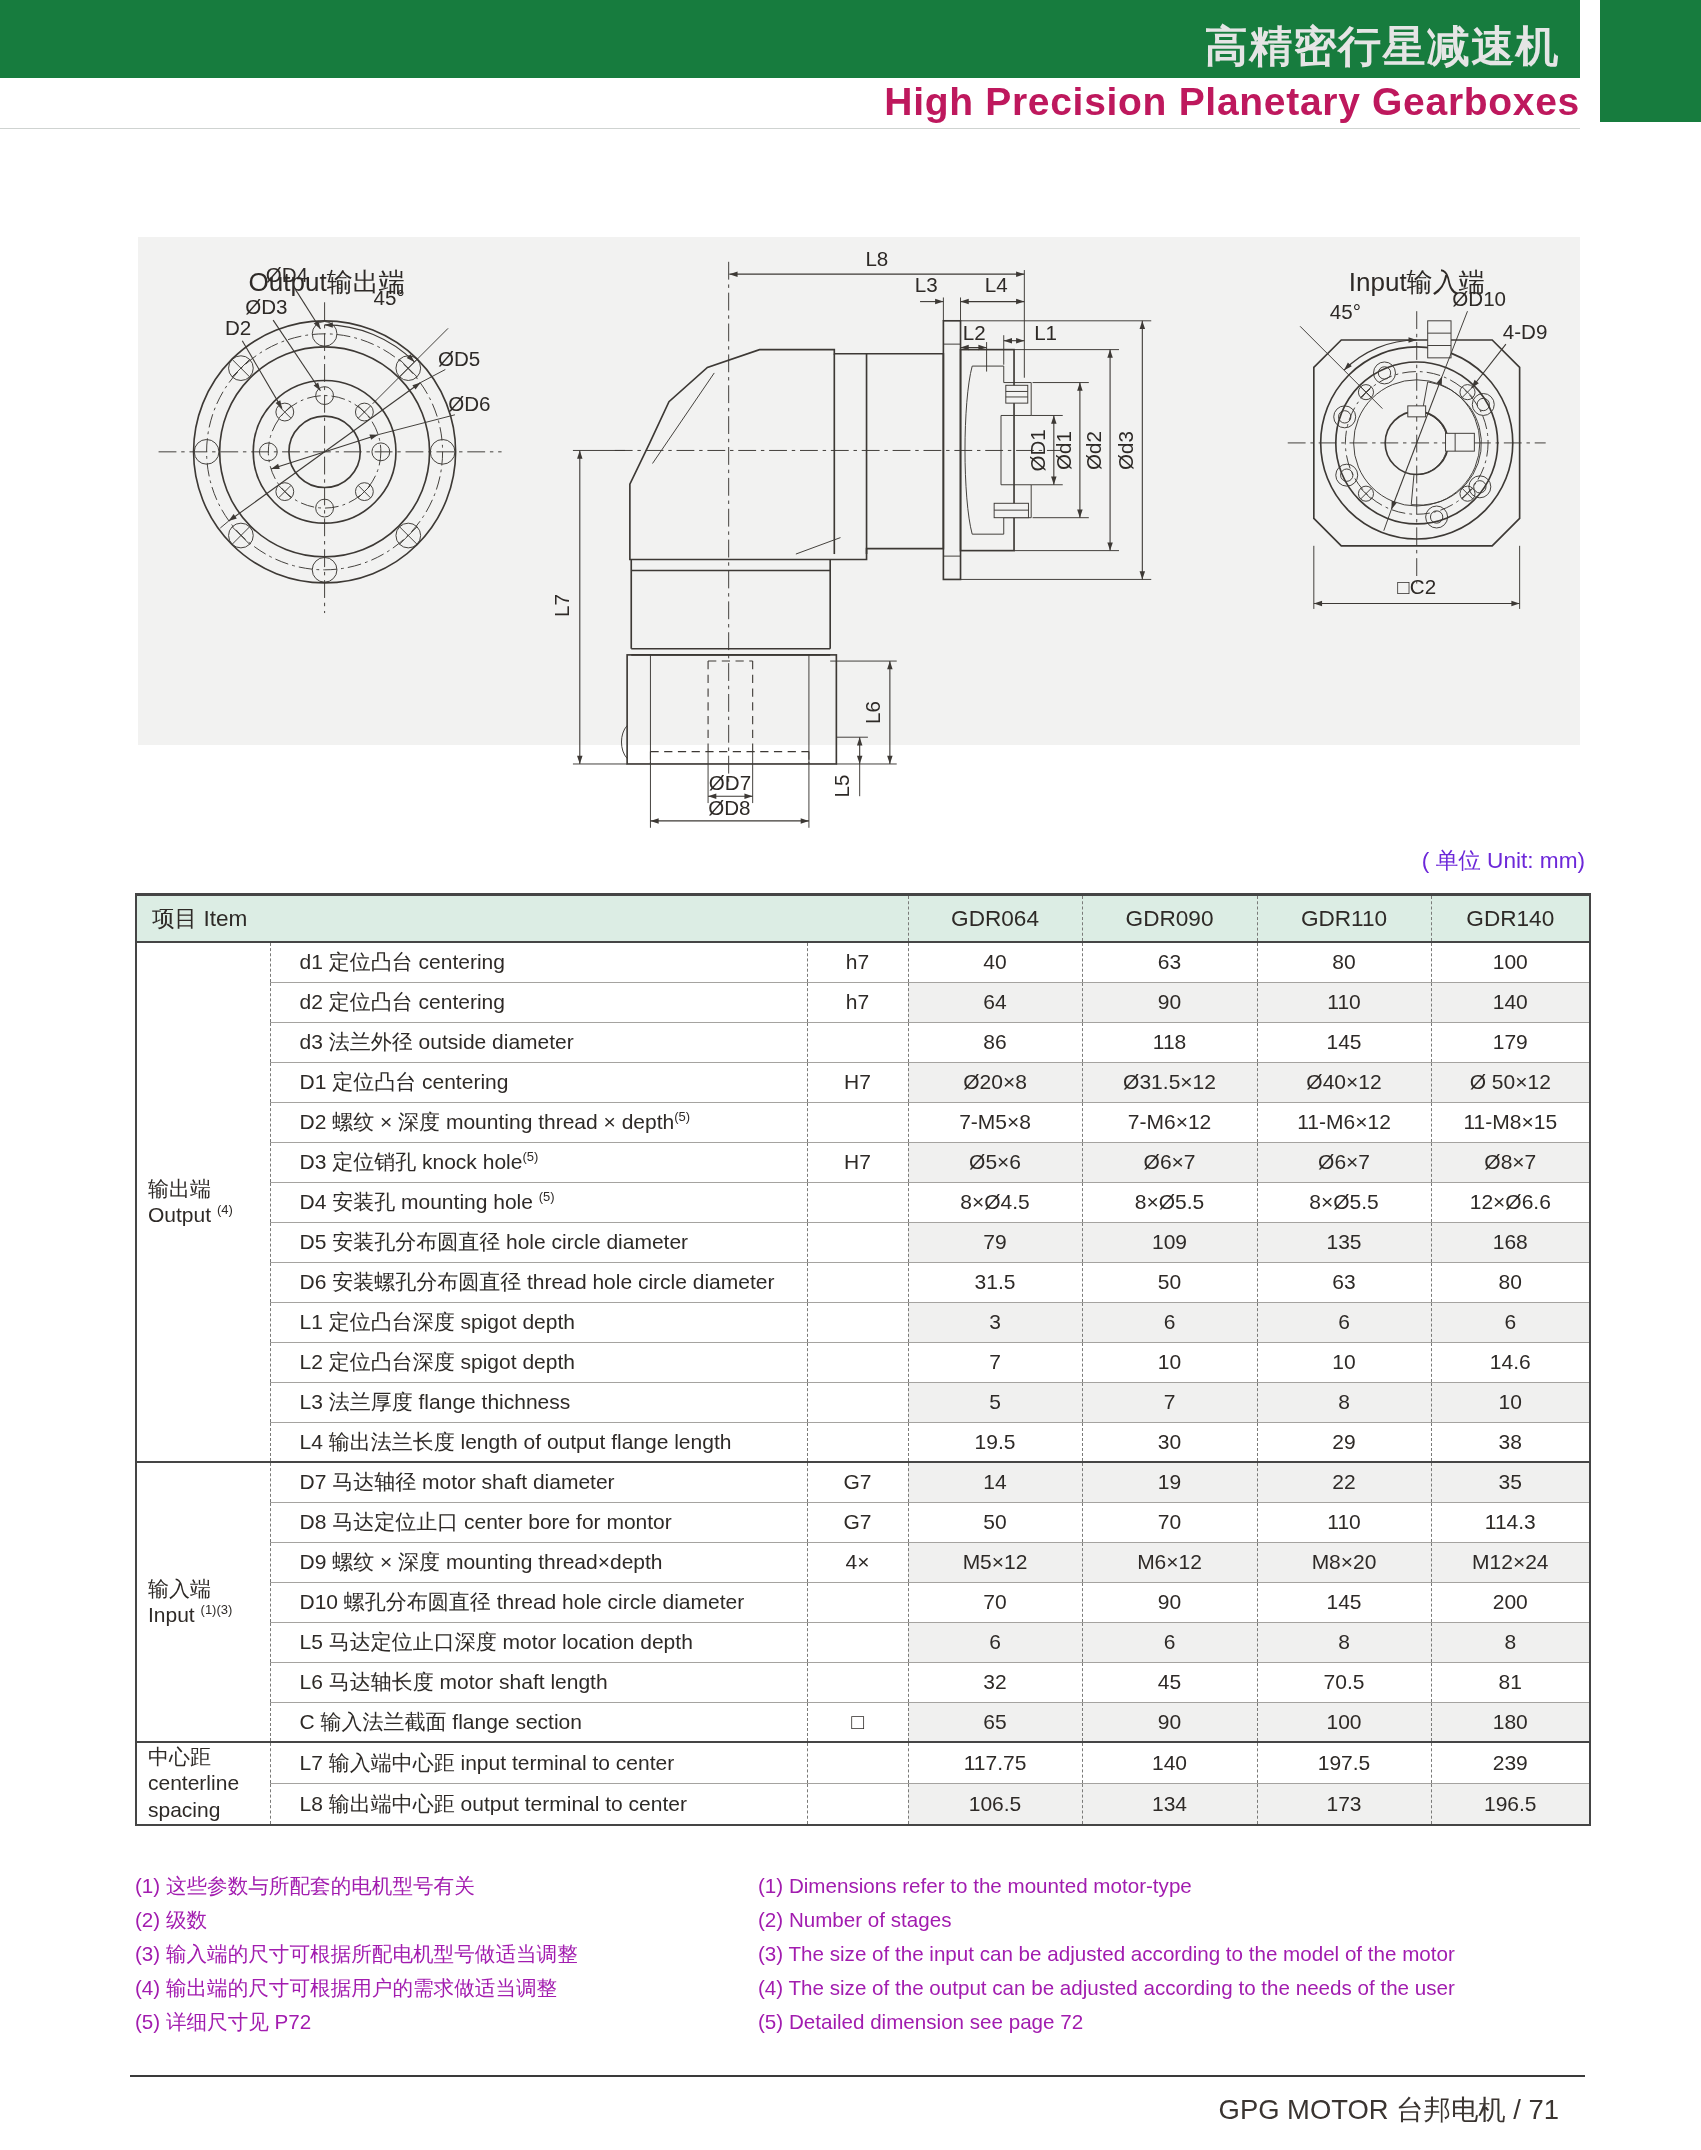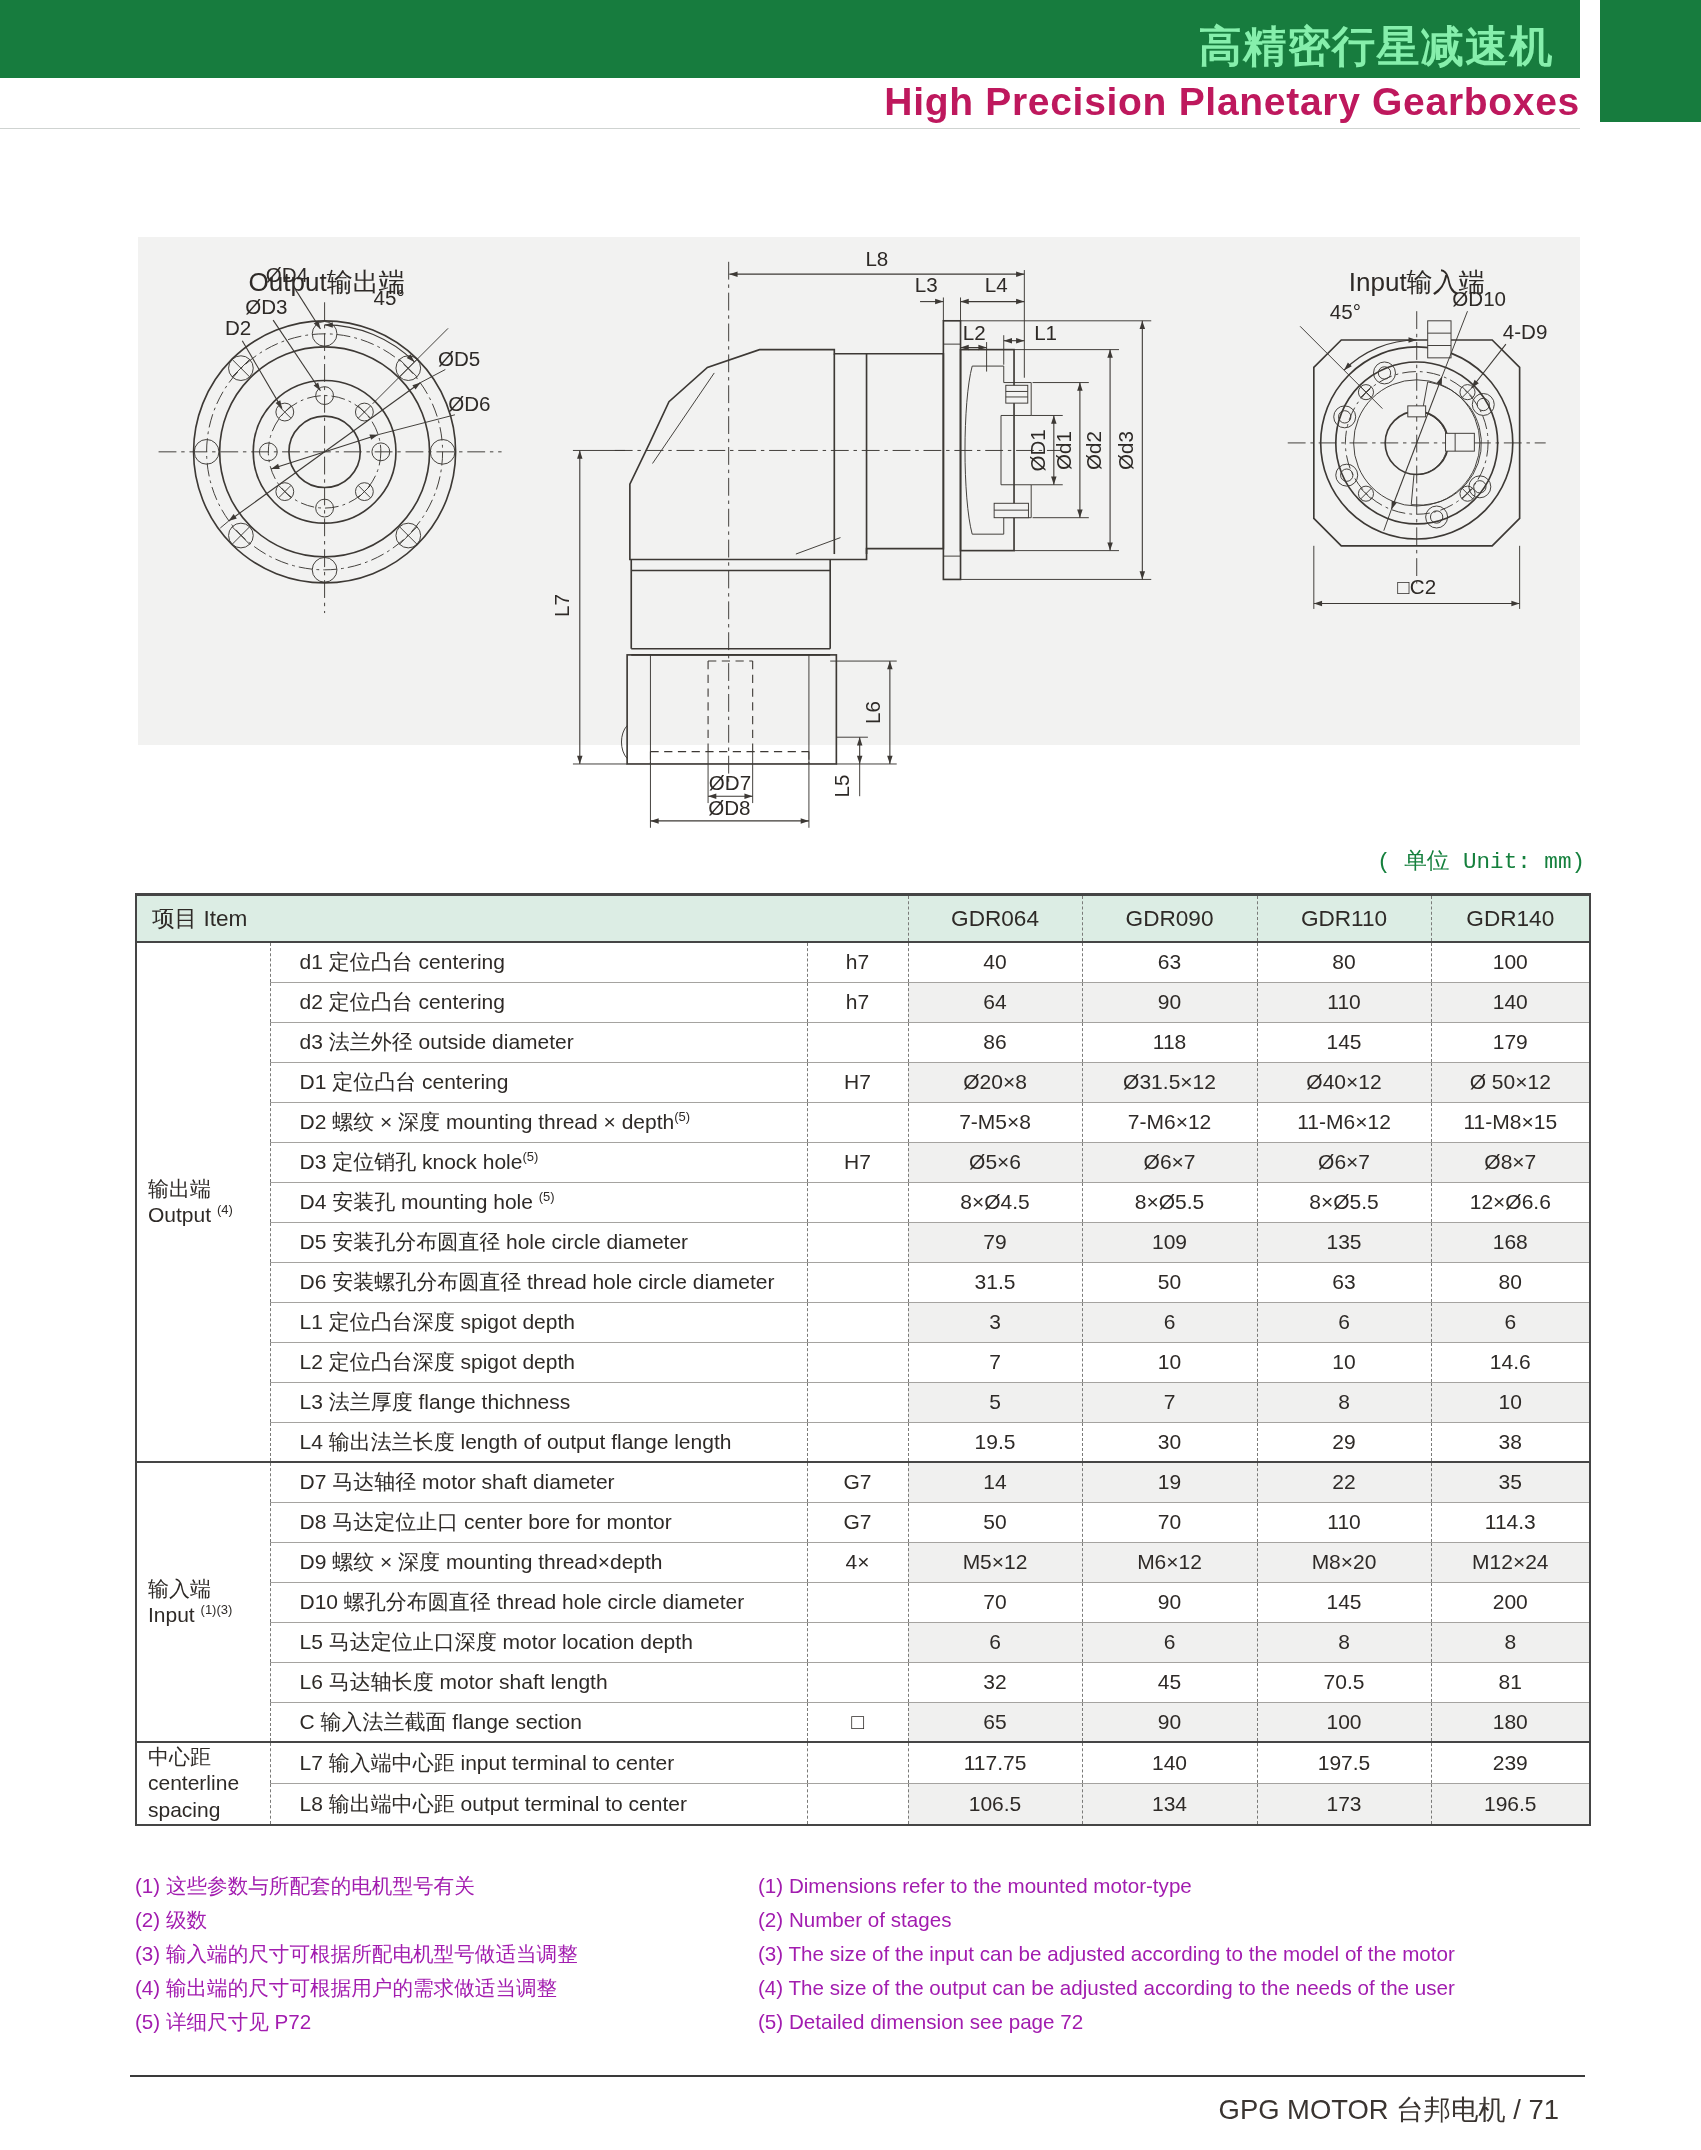--- a/index.html
+++ b/index.html
@@ -1,40 +1,40 @@
 <!DOCTYPE html>
 <html style="font-size:11px"><head>
 <meta charset="utf-8">
 <style>
   html,body{margin:0;padding:0;background:#ffffff;}
   body{width:1702px;height:2151px;position:relative;font-family:"Liberation Sans","DejaVu Sans",sans-serif;color:#2e2a27;overflow:hidden;}
   .abs{position:absolute;}
   
   .banner{left:0;top:0;width:1580px;height:78px;background:#177C3E;display:flex;align-items:center;justify-content:flex-end;}
-  .banner-title{color:#86efac;font-size:43px;font-weight:bold;letter-spacing:1.4px;padding-right:26px;margin-top:16px;}
+  .banner-title{color:#e5e5e5;font-size:43px;font-weight:bold;letter-spacing:1.4px;padding-right:20px;margin-top:16px;}
   .corner-block{left:1600px;top:0;width:102px;height:122px;background:#177C3E;}
   .subtitle{left:0;top:81px;width:1580px;height:41px;display:flex;align-items:center;justify-content:flex-end;}
   .subtitle span{color:#be185d;font-size:39px;font-weight:bold;letter-spacing:0.7px;}
   .subtitle-rule{left:0;top:128px;width:1580px;height:1.4px;background:#cfd3d1;}
   .section-title{left:139px;top:266px;font-size:30px;font-weight:bold;color:#231f1c;}
   
   .panel{left:138px;top:237px;width:1442px;height:508px;background:#f2f2f1;}
   svg text{fill:#2e2a27;font-family:"Liberation Sans","DejaVu Sans",sans-serif;}
   .ln{fill:none;stroke:#3d3935;stroke-width:2.4;}
   .thin{fill:none;stroke:#3d3935;stroke-width:1.4;}
   .bc{fill:none;stroke:#3d3935;stroke-width:1.4;stroke-dasharray:20 6 4 6;}
   .cl{fill:none;stroke:#3d3935;stroke-width:1.4;stroke-dasharray:26 7 5 7;}
   .hid{fill:none;stroke:#3d3935;stroke-width:1.6;stroke-dasharray:12 8;}
   .dim{fill:none;stroke:#3d3935;stroke-width:1.6;marker-start:url(#arr);marker-end:url(#arr);}
   .lead{fill:none;stroke:#3d3935;stroke-width:1.6;marker-end:url(#arr);}
   .dlab{font-size:30px;}
   .dtitle{font-size:38px;}
   .bgfill{fill:#f2f2f1;}
   
-  .unit-note{left:1098px;top:845px;width:487px;text-align:right;font-size:22.6px;color:#15803d;font-family:Liberation Mono, monospace;}
+  .unit-note{left:1098px;top:845px;width:487px;text-align:right;font-size:22.6px;color:#6d28d9;}
   
   table.dims{position:absolute;left:135px;top:893px;width:1453px;border-collapse:collapse;table-layout:fixed;
     border:2.1px solid #454545;border-top:3.4px solid #454545;font-size:21px;}
   table.dims col.c-grp{width:134px;} table.dims col.c-item{width:537px;} table.dims col.c-tol{width:101px;}
   table.dims col.c-v1{width:174px;} table.dims col.c-v2{width:175px;} table.dims col.c-v3{width:174px;} table.dims col.c-v4{width:159px;}
   table.dims thead{border-bottom:2.1px solid #454545;}
   table.dims thead th{background:#dcede4;height:43px;font-weight:normal;font-size:22.6px;}
   table.dims th.h-item{text-align:left;padding-left:15px;}
   table.dims th.m{border-left:1.4px dashed #7a7a78;text-align:center;}
   table.dims tbody{border-top:2.1px solid #454545;}

